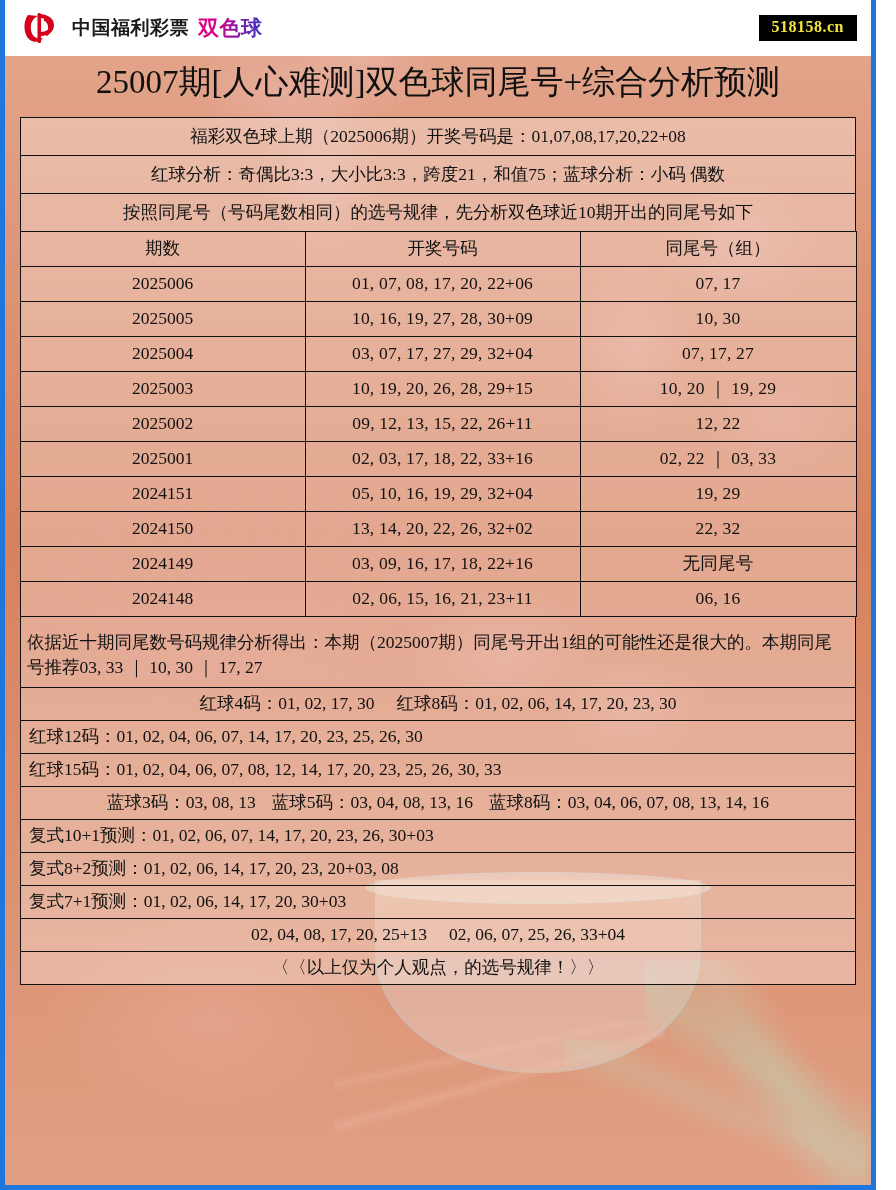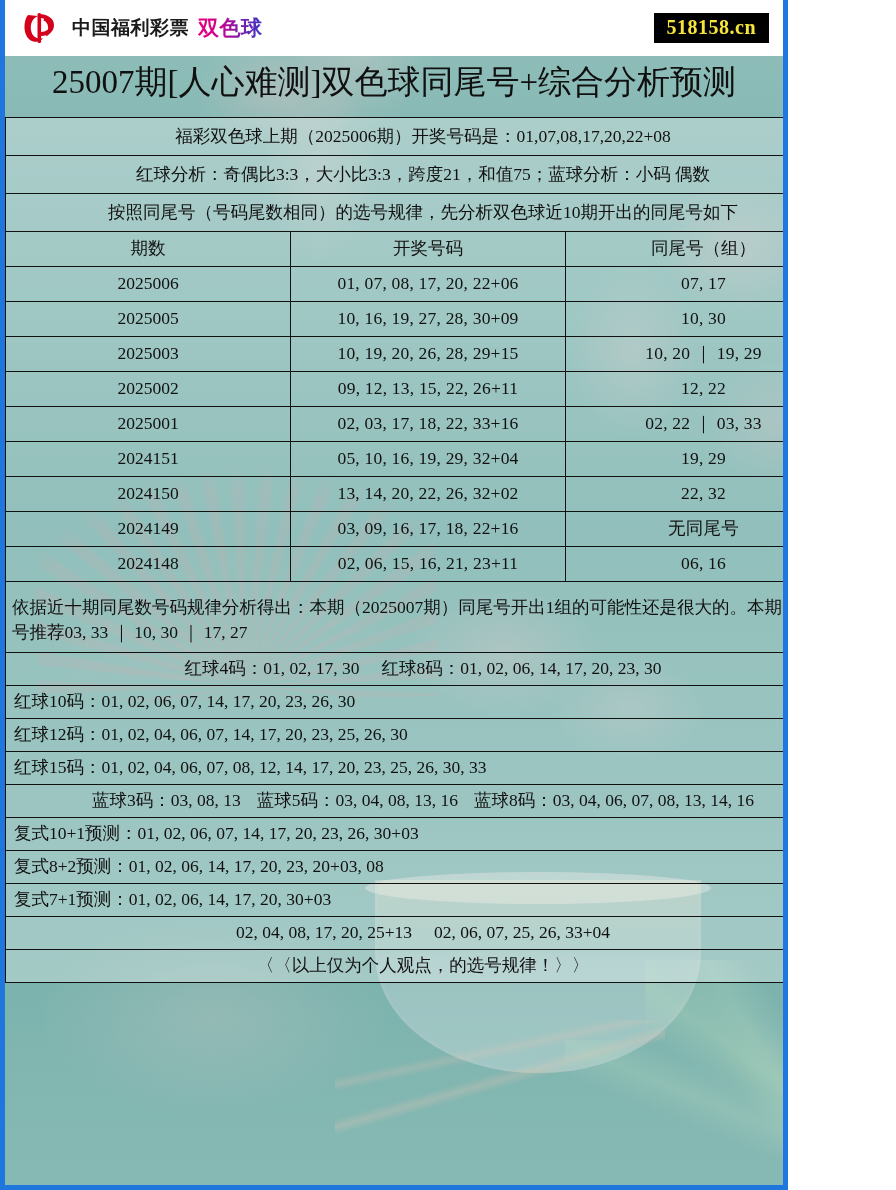--- a/index.html
+++ b/index.html
@@ -11,28 +11,28 @@
     width: 896px;
     height: 1190px;
     overflow: hidden;
     font-family: "Liberation Serif", "DejaVu Serif", serif;
     background: #ffffff;
   }
 
   
   #page {
     position: relative;
-    width: 788px;
+    width: 876px;
     height: 1190px;
     box-sizing: border-box;
     border-left: 5px solid #1f77dd;
     border-right: 5px solid #1f77dd;
     border-bottom: 5px solid #1f77dd;
     border-top: 0;
-    background: #0f766e;
+    background: #c2410c;
     overflow: hidden;
   }
 
   
   #wm {
     position: absolute;
     inset: 0;
     pointer-events: none;
     z-index: 0;
   }
@@ -151,21 +151,21 @@
     letter-spacing: .5px;
     background: linear-gradient(90deg, #e5007f 0%, #d2008c 30%, #7a1fa8 65%, #3a36c6 100%);
     -webkit-background-clip: text;
     background-clip: text;
     color: transparent;
   }
   #site-badge {
     background: #000000;
     color: #f5e53a;
     font-family: "Liberation Serif", serif;
-    font-size: 20px;
+    font-size: 16px;
     font-weight: 700;
     padding: 3px 13px 4px;
     letter-spacing: .5px;
     line-height: 1.15;
   }
 
   
   #headline {
     position: relative;
     z-index: 2;
@@ -291,20 +291,25 @@
         <td class="c">2025006</td>
         <td class="c nums">01, 07, 08, 17, 20, 22+06</td>
         <td class="c nums">07, 17</td>
       </tr>
       <tr>
         <td class="c">2025005</td>
         <td class="c nums">10, 16, 19, 27, 28, 30+09</td>
         <td class="c nums">10, 30</td>
       </tr>
       <tr>
+        <td class="c">2025004</td>
+        <td class="c nums">03, 07, 17, 27, 29, 32+04</td>
+        <td class="c nums">07, 17, 27</td>
+      </tr>
+      <tr>
         <td class="c">2025003</td>
         <td class="c nums">10, 19, 20, 26, 28, 29+15</td>
         <td class="c nums">10, 20 ｜ 19, 29</td>
       </tr>
       <tr>
         <td class="c">2025002</td>
         <td class="c nums">09, 12, 13, 15, 22, 26+11</td>
         <td class="c nums">12, 22</td>
       </tr>
       <tr>
@@ -342,23 +347,20 @@
       </tr>
     </tbody>
   </table>
 
   <table class="sheet block" id="picks">
     <tbody>
       <tr>
         <td class="c"><span>红球4码：</span><span>01, 02, 17, 30</span><span class="spaced2">红球8码：</span><span>01, 02, 06, 14, 17, 20, 23, 30</span></td>
       </tr>
       <tr>
-        <td class="l">红球10码：01, 02, 06, 07, 14, 17, 20, 23, 26, 30</td>
-      </tr>
-      <tr>
         <td class="l">红球12码：01, 02, 04, 06, 07, 14, 17, 20, 23, 25, 26, 30</td>
       </tr>
       <tr>
         <td class="l">红球15码：01, 02, 04, 06, 07, 08, 12, 14, 17, 20, 23, 25, 26, 30, 33</td>
       </tr>
       <tr>
         <td class="c"><span>蓝球3码：</span><span>03, 08, 13</span><span class="spaced">蓝球5码：</span><span>03, 04, 08, 13, 16</span><span class="spaced">蓝球8码：</span><span>03, 04, 06, 07, 08, 13, 14, 16</span></td>
       </tr>
       <tr>
         <td class="l">复式10+1预测：01, 02, 06, 07, 14, 17, 20, 23, 26, 30+03</td>

